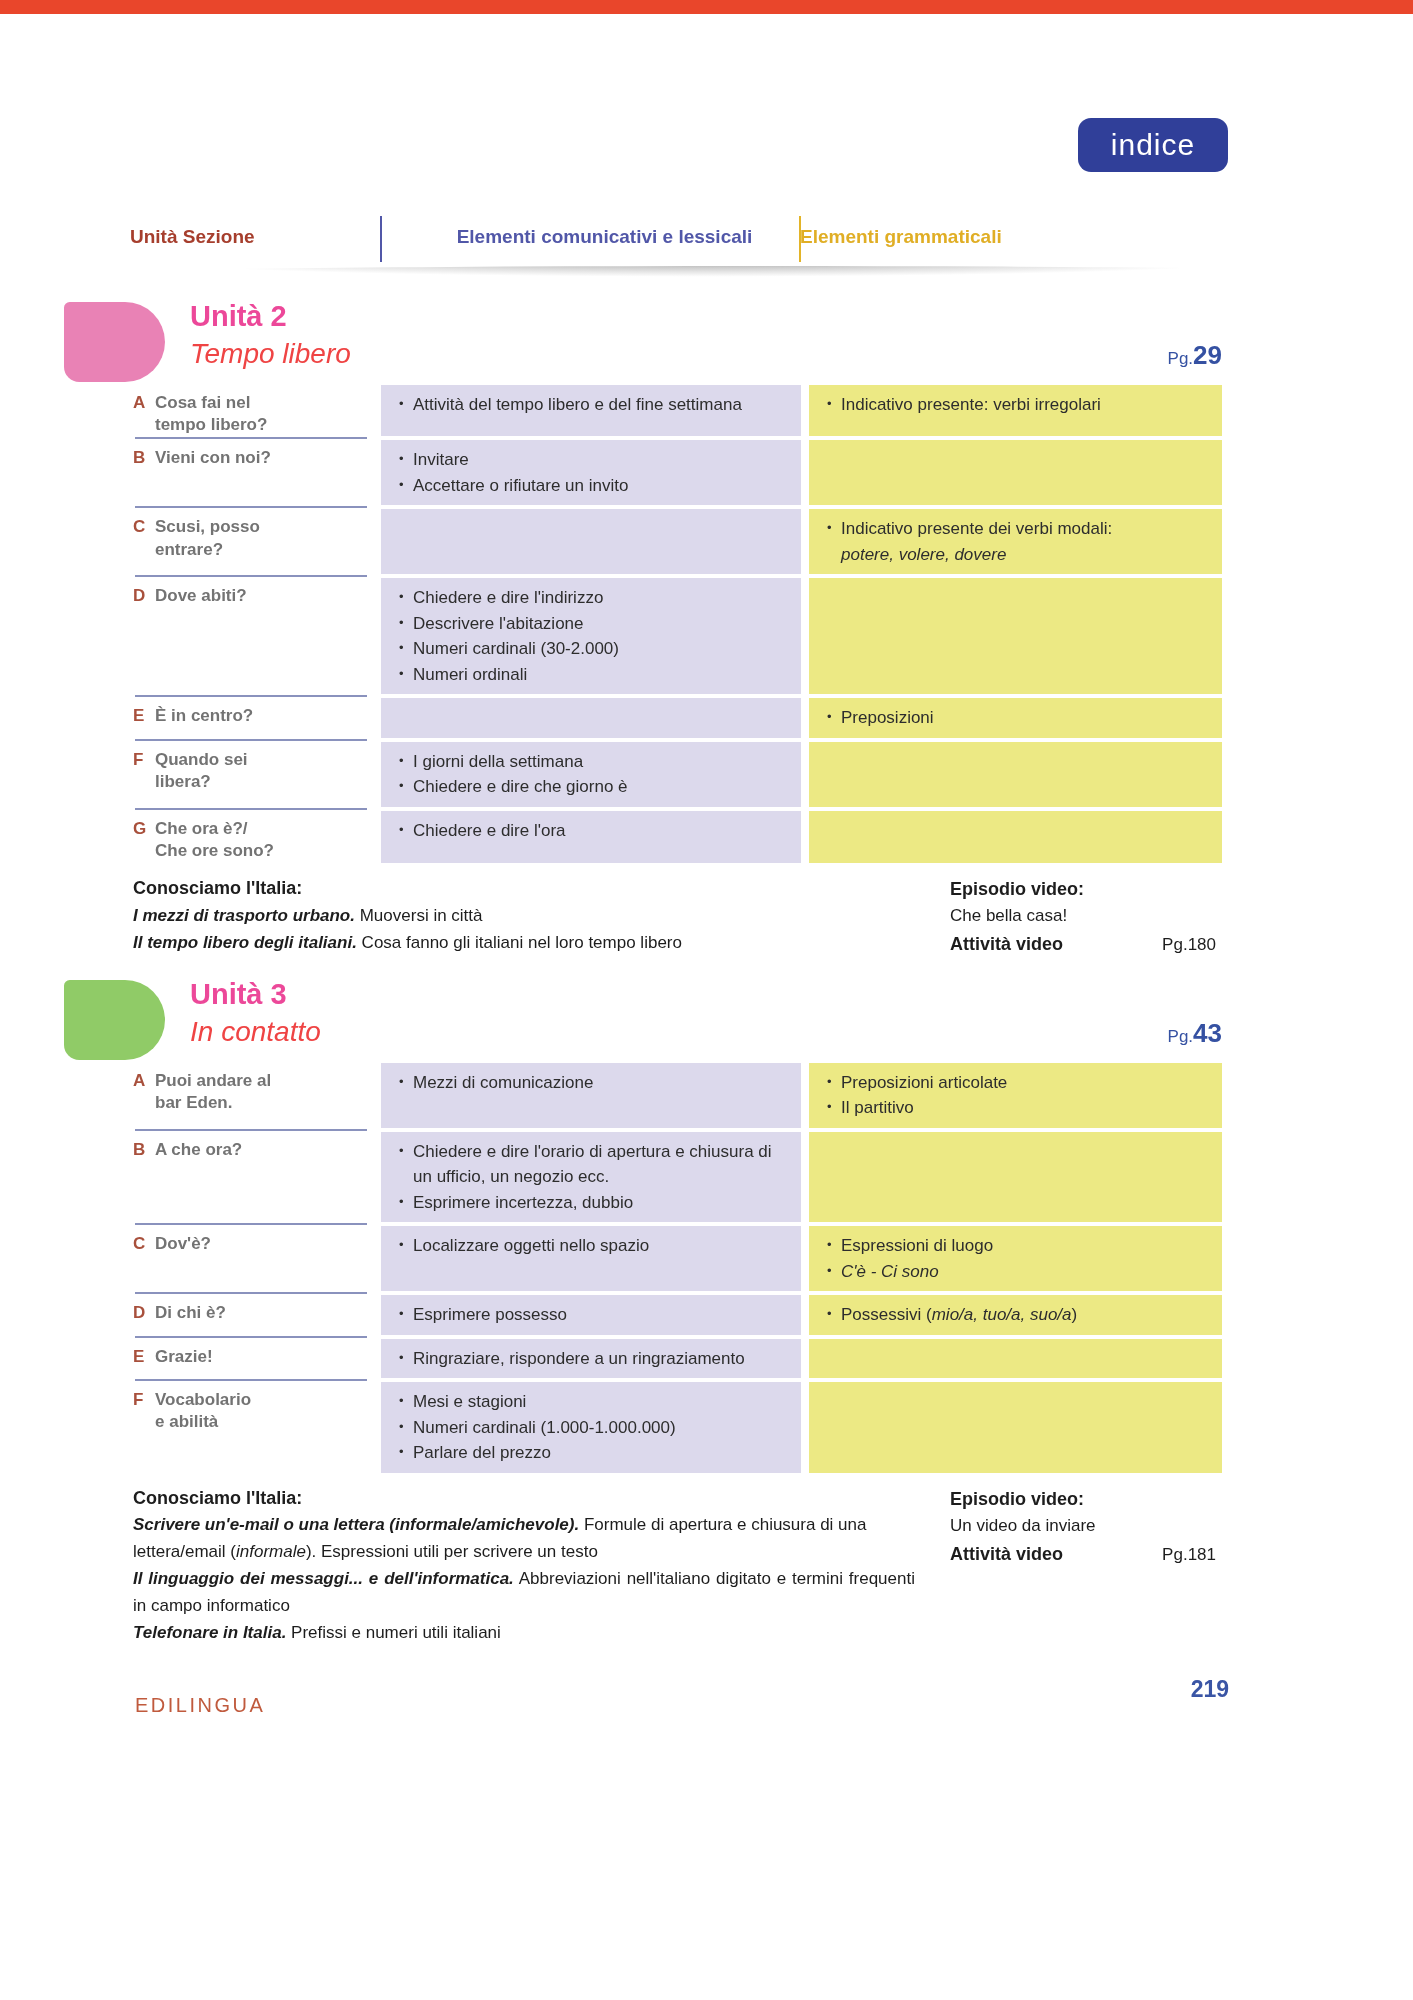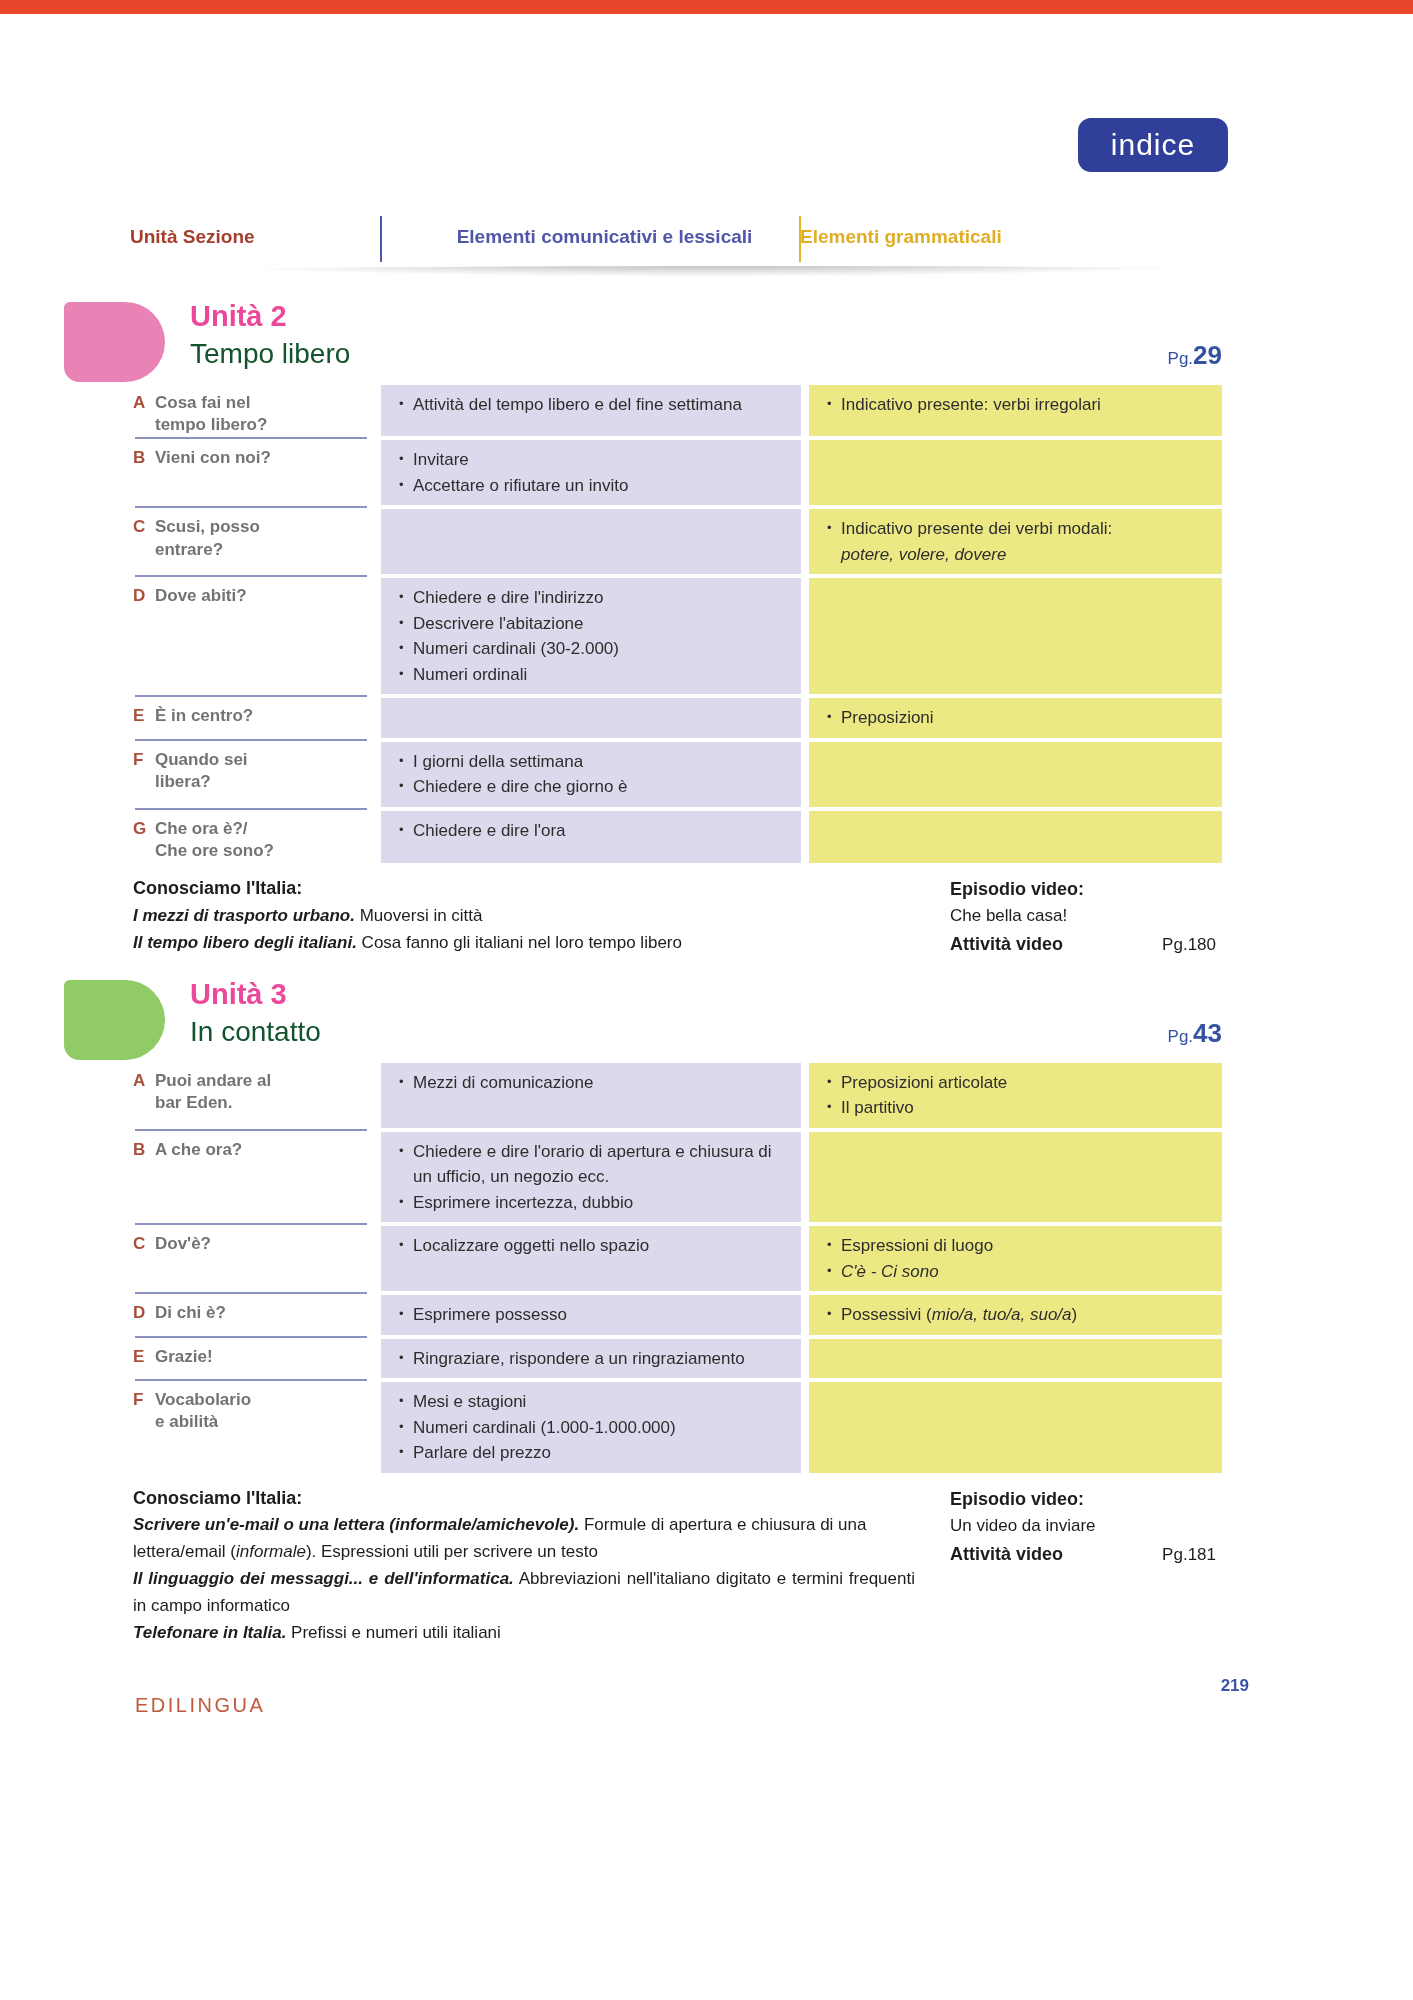--- a/index.html
+++ b/index.html
@@ -27,21 +27,21 @@
   .head-shadow{
     position:absolute; left:105px; top:266px; width:1300px; height:15px;
     background:radial-gradient(ellipse 58% 160% at 46% -50%, rgba(40,40,40,.48), rgba(110,110,110,.18) 55%, rgba(255,255,255,0) 76%);
     border-radius:50%;
   }
   
   .unit{position:absolute; left:0; width:1413px;}
   .unit .tab{position:absolute; left:64px; top:12px; width:101px; height:80px; border-radius:6px 42px 42px 16px;}
   .unit-head{position:relative; margin-left:190px; padding-top:10px;}
   .unit-title{font-size:29px; font-weight:700; color:#ec4899; line-height:1.15;}
-  .unit-subtitle{font-size:28px; font-weight:400; color:#14532d; margin-top:5px; line-height:1.15;}
+  .unit-subtitle{font-size:28px; font-style:italic; font-weight:400; color:#ef4444; margin-top:5px; line-height:1.15;}
   .pgref{position:absolute; right:191px; top:50px; color:#3551a2; display:flex; align-items:baseline;}
   .pgref .pfx{font-size:17px; font-weight:500;}
   .pgref .num{font-size:26px; font-weight:600;}
   
   .grid{
     margin:14px 191px 0 133px;
     display:grid; grid-template-columns:240px 420px 413px;
     column-gap:8px; row-gap:4px;
   }
   .qcell{position:relative; display:flex; padding-top:7px; line-height:1.32; font-size:17px;}
@@ -64,21 +64,21 @@
   .cono p.just{text-align:justify;}
   .video{position:absolute; left:817px; top:0; width:266px;}
   .video .vh{font-size:18px; font-weight:700; line-height:1.58; color:#1d1d1d;}
   .video .vt{font-size:17px; line-height:1.58; color:#1d1d1d;}
   .video .va{display:flex; justify-content:space-between; align-items:baseline; line-height:1.58;}
   .video .va .val{font-size:18px; font-weight:700; color:#1d1d1d;}
   .video .va .vap{font-size:17px; color:#1d1d1d;}
   
   .footer{position:absolute; left:0; top:1678px; width:1413px;}
   .brand{position:absolute; left:135px; top:16px; font-size:20px; letter-spacing:2.5px; color:#c05a3d; font-weight:500;}
-  .pageno{position:absolute; right:164px; top:-2px; font-size:17px; font-weight:600; color:#3a55a5;}
+  .pageno{position:absolute; right:184px; top:-2px; font-size:23px; font-weight:600; color:#3a55a5;}
 </style>
 </head>
 <body>
 
 <div class="page">
 
   <div class="topbar" style="background: rgb(233, 70, 43);"></div>
 
   <div class="badge" style="background: rgb(48, 63, 153);">
     <span>indice</span>

